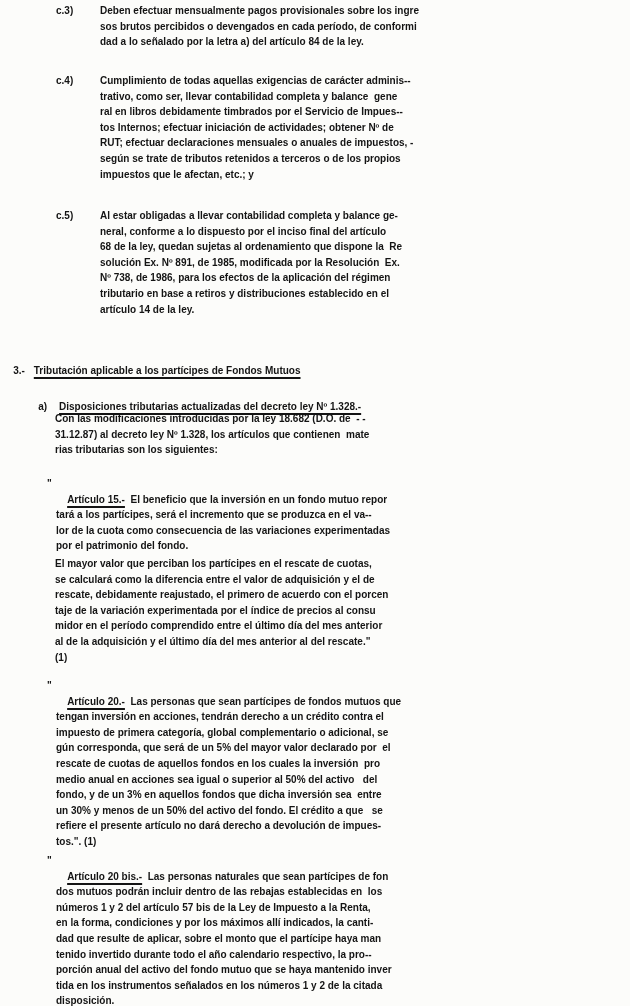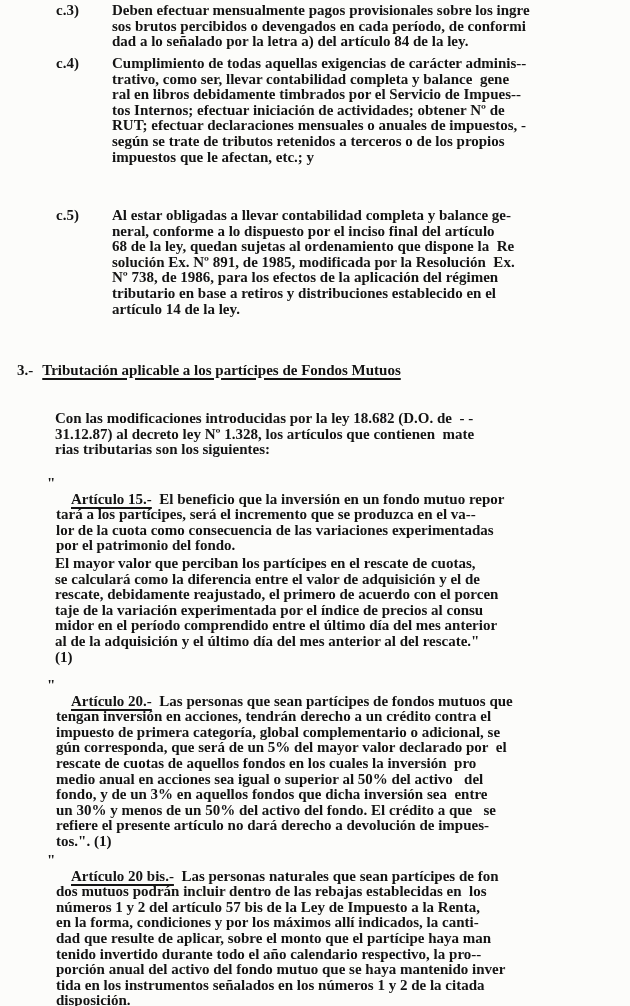--- a/index.html
+++ b/index.html
@@ -6,37 +6,37 @@
     margin: 0;
     padding: 0;
     background: #e8e8e6;
   }
   .page {
     position: relative;
     width: 630px;
     height: 1006px;
     background: #fcfcfa;
     overflow: hidden;
-    font-family: Liberation Serif, serif;
-    font-size: 15px;
+    font-family: Liberation Sans, sans-serif;
+    font-size: 10px;
     line-height: 15.6px;
     font-weight: bold;
     color: #141414;
     -webkit-font-smoothing: antialiased;
   }
   .block { position: absolute; }
   
   .clause {
     position: absolute;
     left: 56px;
     display: flex;
     align-items: flex-start;
   }
   .clause .lbl { flex: 0 0 44px; width: 44px; white-space: pre; }
-  .clause .txt { white-space: pre; margin-left: 12px; }
+  .clause .txt { white-space: pre; }
   
   .sec-heading { left: 2px; white-space: pre; }
   .sec-heading .num { margin-right: 9px; }
   .sub-heading { left: 27px; white-space: pre; }
   .sub-heading .num { margin-right: 12px; }
   .u {
     text-decoration: underline;
     text-decoration-thickness: 1.5px;
     text-underline-offset: 3px;
   }
@@ -64,21 +64,21 @@
 
 <div class="page">
 
   <div class="clause" style="top:3px">
     <span class="lbl">c.3)</span>
     <span class="txt">Deben efectuar mensualmente pagos provisionales sobre los ingre
 sos brutos percibidos o devengados en cada período, de conformi
 dad a lo señalado por la letra a) del artículo 84 de la ley.</span>
   </div>
 
-  <div class="clause" style="top:56px">
+  <div class="clause" style="top:73px">
     <span class="lbl">c.4)</span>
     <span class="txt">Cumplimiento de todas aquellas exigencias de carácter adminis--
 trativo, como ser, llevar contabilidad completa y balance  gene
 ral en libros debidamente timbrados por el Servicio de Impues--
 tos Internos; efectuar iniciación de actividades; obtener Nº de
 RUT; efectuar declaraciones mensuales o anuales de impuestos, -
 según se trate de tributos retenidos a terceros o de los propios
 impuestos que le afectan, etc.; y</span>
   </div>
 
@@ -90,20 +90,23 @@
 solución Ex. Nº 891, de 1985, modificada por la Resolución  Ex.
 Nº 738, de 1986, para los efectos de la aplicación del régimen
 tributario en base a retiros y distribuciones establecido en el
 artículo 14 de la ley.</span>
   </div>
 
   <div class="block sec-heading" style="top:347px">
     <span class="num">3.-</span><span class="u">Tributación aplicable a los partícipes de Fondos Mutuos</span>
   </div>
 
+  <div class="block sub-heading" style="top:383px">
+    <span class="num">a)</span><span class="u">Disposiciones tributarias actualizadas del decreto ley Nº 1.328.-</span>
+  </div>
 
   <div class="para" style="top:411px">Con las modificaciones introducidas por la ley 18.682 (D.O. de  - -
 31.12.87) al decreto ley Nº 1.328, los artículos que contienen  mate
 rias tributarias son los siguientes:</div>
 
   <div class="article" style="top:476px">
     <span class="quote">"</span><span class="u">Artículo 15.-</span><span>  El beneficio que la inversión en un fondo mutuo repor
 tará a los partícipes, será el incremento que se produzca en el va--
 lor de la cuota como consecuencia de las variaciones experimentadas
 por el patrimonio del fondo.</span>

